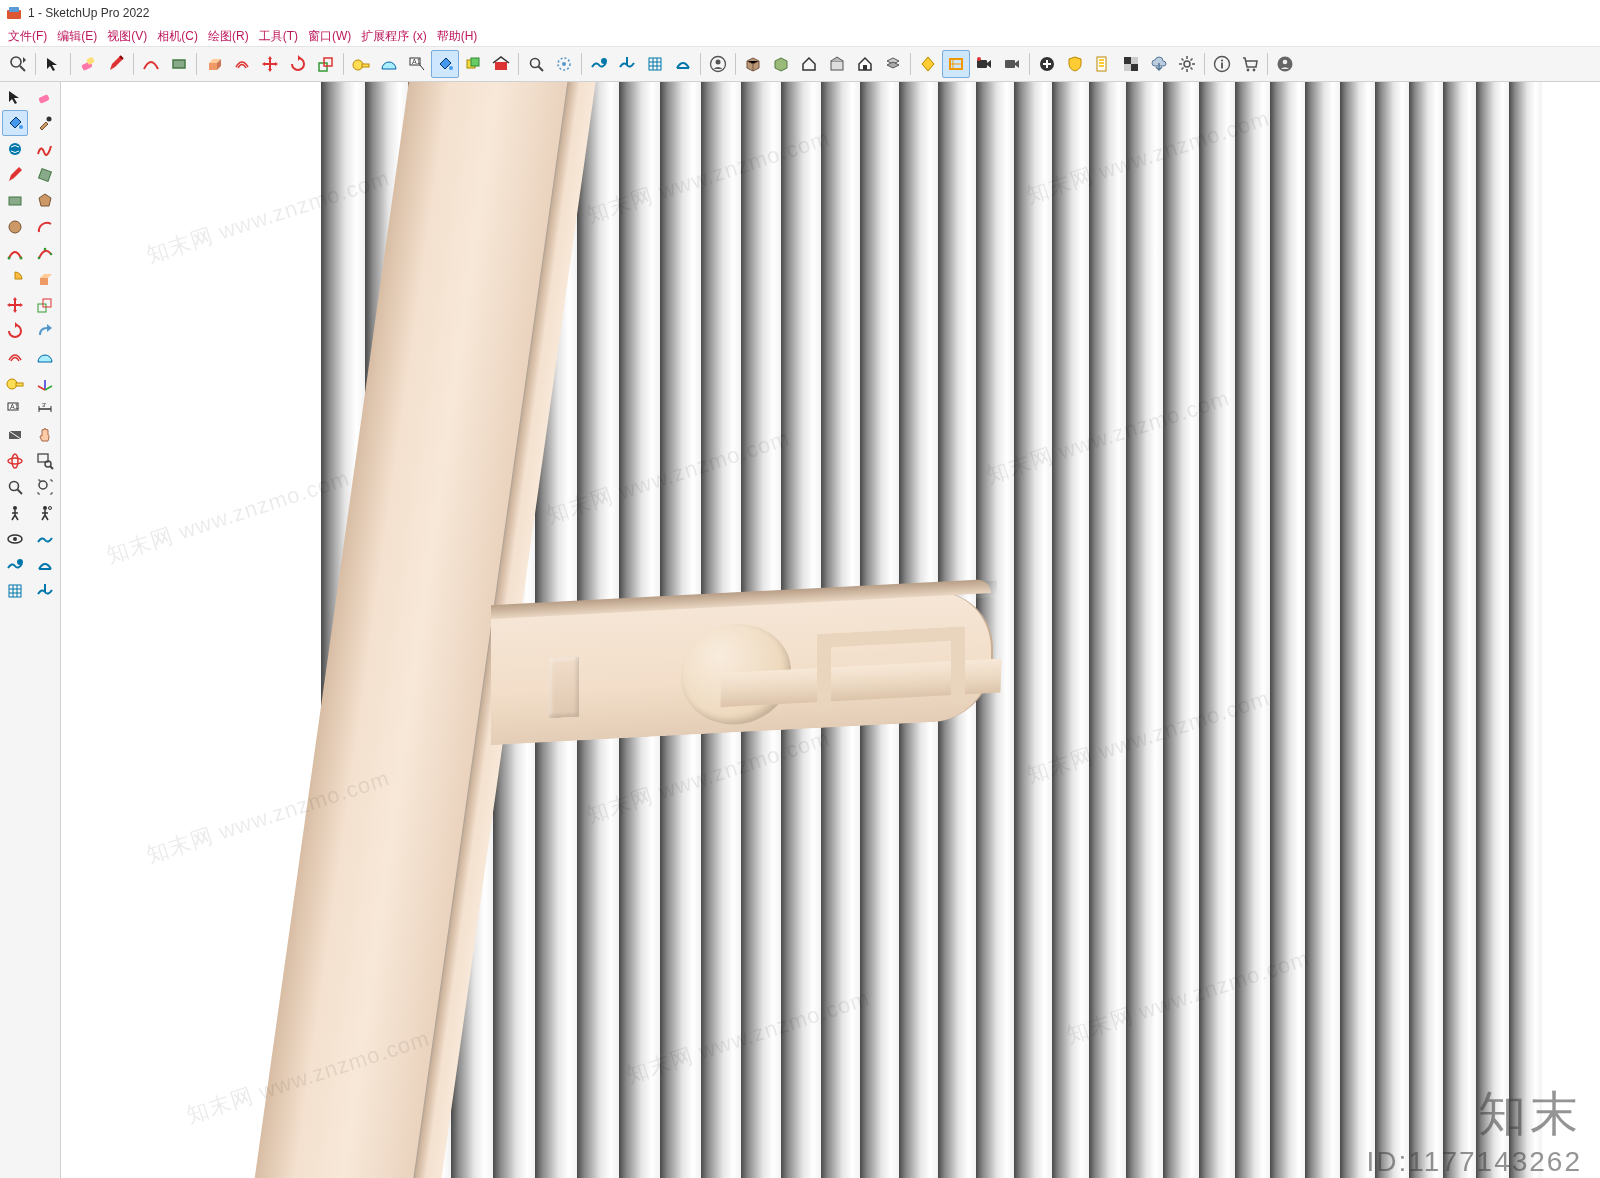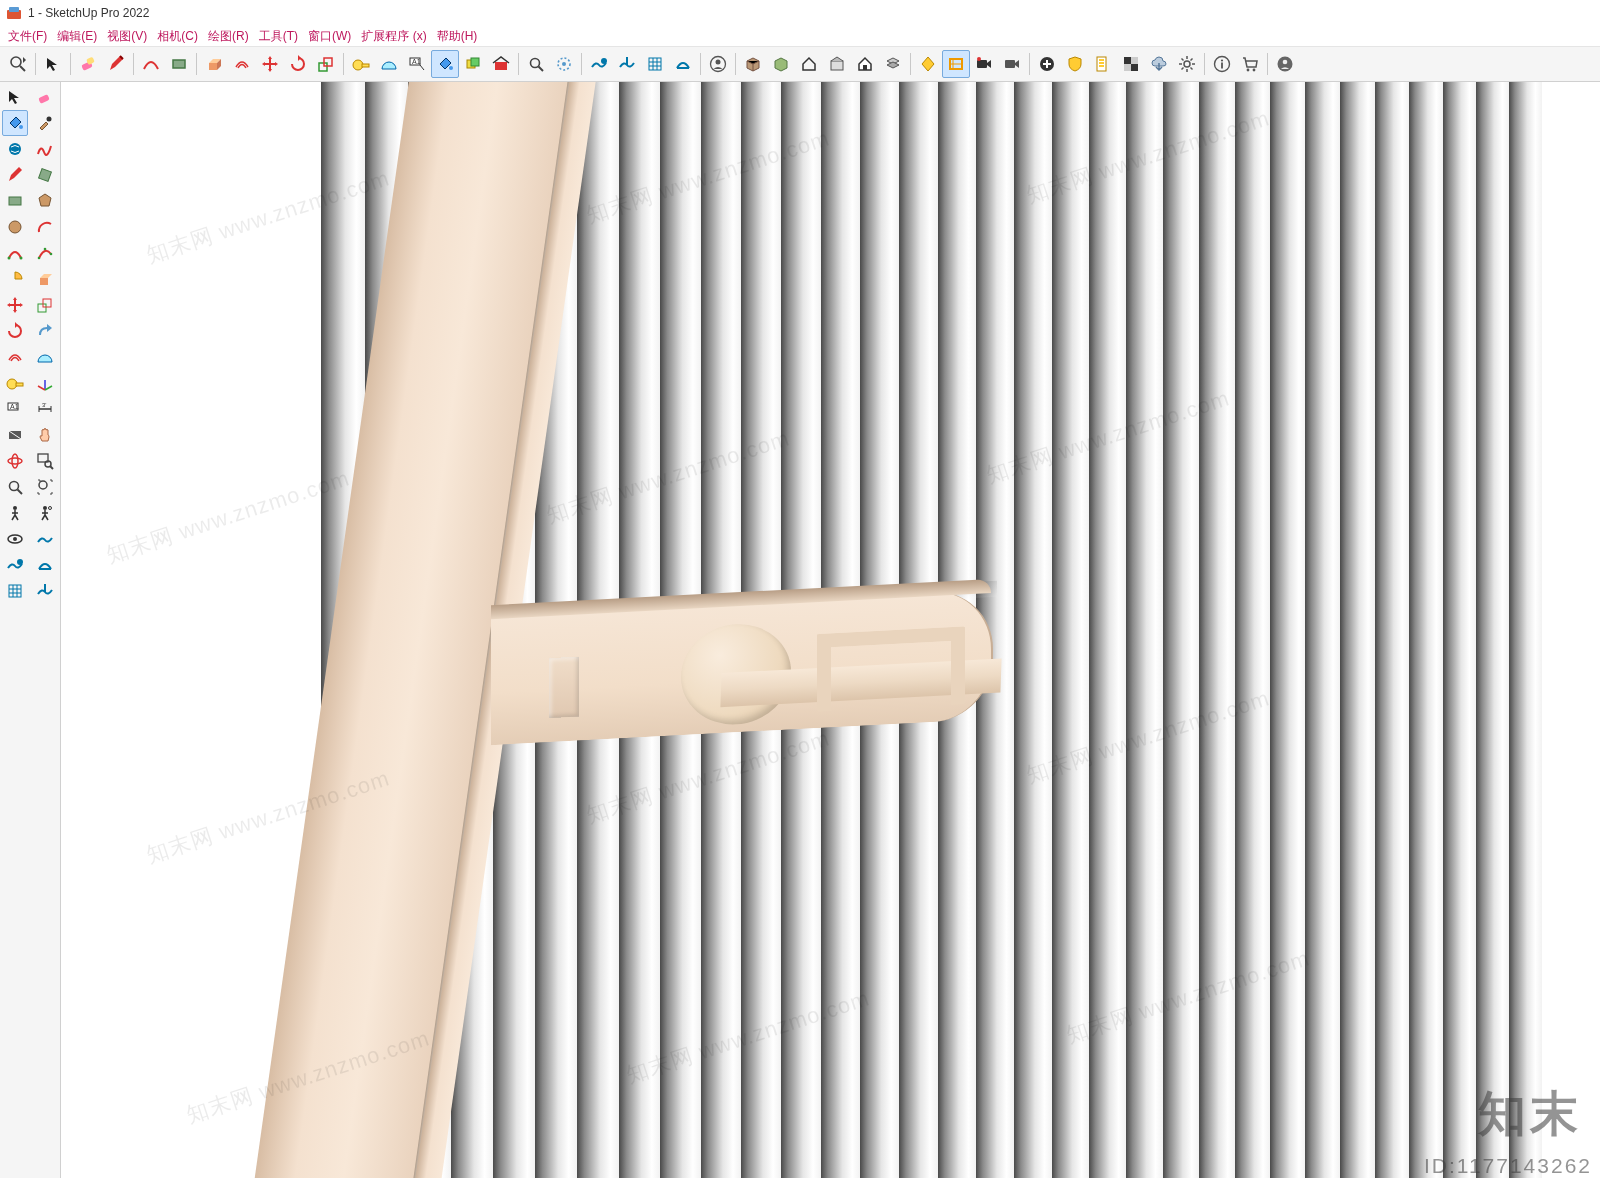--- a/index.html
+++ b/index.html
@@ -26,22 +26,22 @@
 .frame-left2{position:absolute;left:420px;top:-120px;width:26px;height:1500px;background:linear-gradient(90deg,#cbb199 0%,#f4e1cf 40%,#f8e8d8 100%);transform:rotate(8deg);}
 .gap{position:absolute;left:418px;top:-120px;width:12px;height:1500px;background:linear-gradient(90deg,#8a7a6a 0%,#ffffff 60%);transform:rotate(8deg);opacity:.6;}
 .handle-plate{position:absolute;left:430px;top:520px;width:500px;height:130px;background:linear-gradient(180deg,#f6e6d6 0%,#f2dec9 60%,#e4cdb6 100%);border-right:2px solid #c8ae95;transform:skewY(-3deg);border-radius:0 60px 60px 0;}
 .handle-plate .topedge{position:absolute;left:0;right:0;top:-10px;height:14px;background:linear-gradient(180deg,#b89e86 0%,#e9d6c2 100%);border-radius:0 60px 0 0;}
 .keyhole{position:absolute;left:58px;top:46px;width:30px;height:60px;background:linear-gradient(180deg,#f0ddc9 0%,#e0c8b1 100%);box-shadow:inset -2px -2px 4px rgba(0,0,0,.15),inset 2px 2px 4px rgba(255,255,255,.5);}
 .knob{position:absolute;left:190px;top:22px;width:110px;height:100px;border-radius:50%;background:radial-gradient(circle at 35% 30%,#f9ecdd 0%,#eedabf 60%,#d9bf9f 100%);box-shadow:inset -3px -4px 6px rgba(0,0,0,.15);}
 .lever{position:absolute;left:230px;top:70px;width:280px;height:34px;background:linear-gradient(180deg,#f7e8d7 0%,#eddac4 50%,#dcc4aa 100%);transform:skewX(-2deg);}
 .u-handle{position:absolute;right:26px;top:36px;width:120px;height:64px;border:14px solid #e9d4bd;border-bottom:none;border-radius:2px;}
 .glass{position:absolute;left:430px;top:512px;width:506px;height:16px;background:linear-gradient(180deg,rgba(0,0,0,.15),rgba(255,255,255,.15));transform:skewY(-3deg);opacity:.55;}
 .watermark{position:absolute;color:rgba(0,0,0,.08);font-size:22px;letter-spacing:1px;transform:rotate(-18deg);font-family:Arial,sans-serif;white-space:nowrap;}
-.brand{position:absolute;right:18px;bottom:42px;color:rgba(60,60,60,.55);font-size:48px;letter-spacing:4px;font-weight:700;}
-.idtext{position:absolute;right:8px;bottom:10px;color:rgba(60,60,60,.55);font-size:21px;letter-spacing:2px;margin-left:39px;}
+.brand{position:absolute;right:18px;bottom:42px;color:rgba(60,60,60,.55);font-size:48px;letter-spacing:4px;font-weight:400;}
+.idtext{position:absolute;right:18px;bottom:10px;color:rgba(60,60,60,.55);font-size:28px;letter-spacing:2px;margin-left:39px;}
 svg{display:block;}
 </style>
 </head>
 <body>
 
 <div class="titlebar">
   <span class="logo">
     <svg width="16" height="16" viewBox="0 0 16 16">
         <rect x="1" y="5" width="14" height="9" fill="#d53" rx="1"></rect>
         <rect x="3" y="2" width="10" height="5" fill="#5a9bd5" rx="1"></rect>

